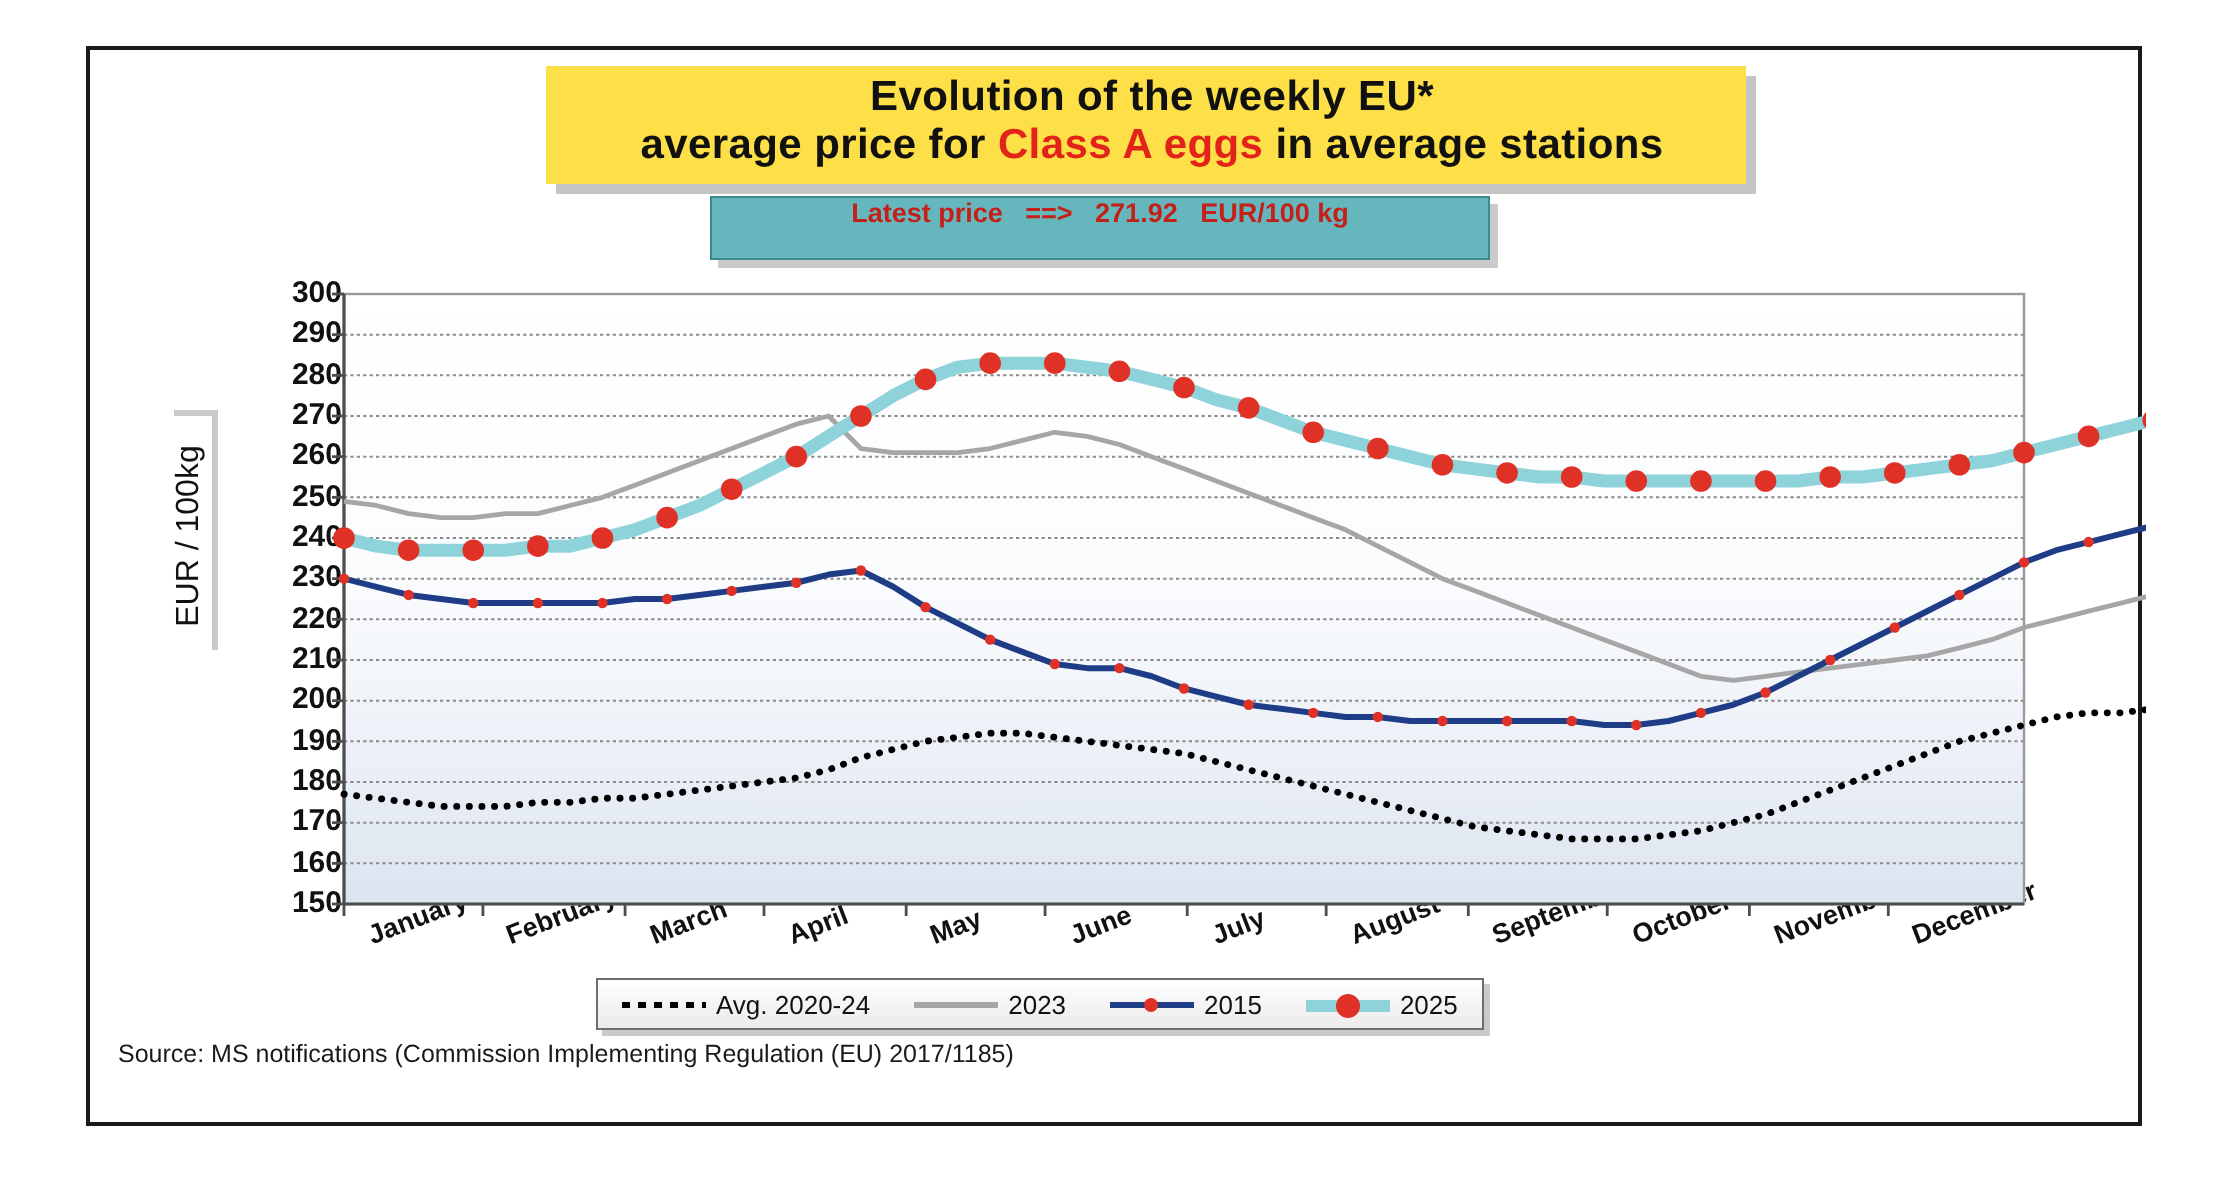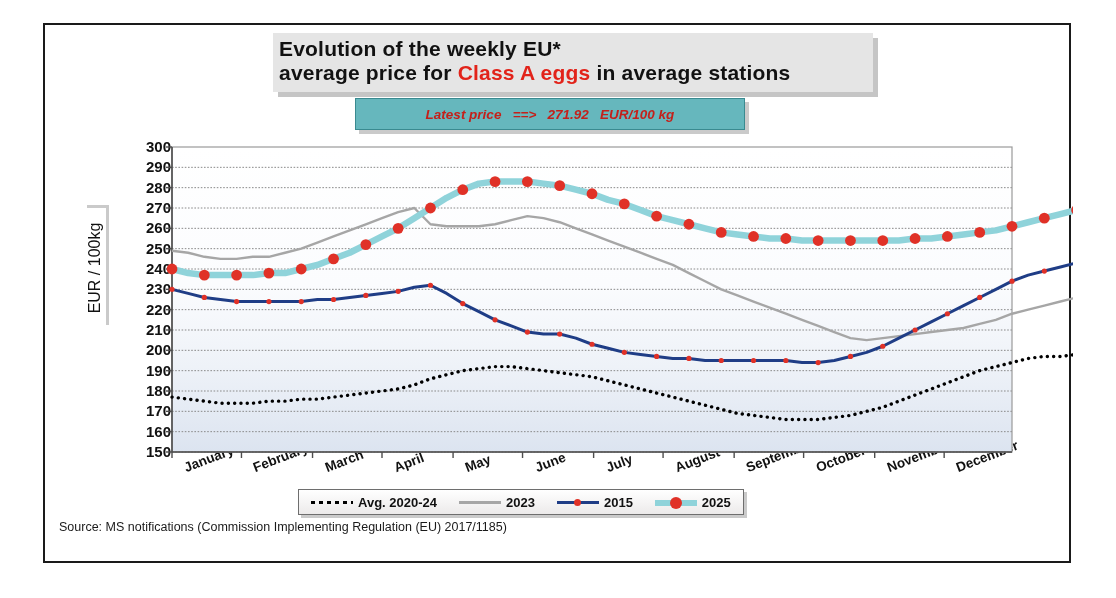--- a/index.html
+++ b/index.html
@@ -26,23 +26,23 @@
     box-sizing: border-box;
     background: #ffffff;
   }
 
   
   #title-block {
     position: absolute;
     left: 228px;
     top: 8px;
     width: 600px;
-    text-align: left;
+    text-align: center;
     box-shadow: 5px 5px 0 rgba(150,150,150,0.55);
-    background: #e5e5e5;
+    background: #fde047;
     padding: 4px 0 6px 6px;
     box-sizing: border-box;
   }
   #title-line1, #title-line2 {
     font-size: 21px;
     font-weight: bold;
     color: #111111;
     line-height: 1.16;
     letter-spacing: 0.2px;
     white-space: nowrap;
@@ -53,24 +53,22 @@
   #latest-price-box {
     position: absolute;
     left: 310px;
     top: 73px;
     width: 390px;
     height: 32px;
     background: #66b7bd;
     border: 1px solid #3a8a90;
     box-shadow: 4px 4px 0 rgba(150,150,150,0.5);
     display: flex;
-    align-items: center;
     justify-content: center;
     box-sizing: border-box;
-    font-style: italic;
   }
   #latest-price-text {
     font-size: 13.5px;
     font-weight: bold;
     color: #c4201a;
     white-space: pre;
   }
 
   
   #chart-area {
@@ -162,21 +160,21 @@
     box-sizing: border-box;
   }
   .legend-item {
     display: flex;
     align-items: center;
     margin-right: 22px;
   }
   .legend-item:last-child { margin-right: 0; }
   .legend-label {
     font-size: 13px;
-    font-weight: bold;
+    font-weight: normal;
     color: #111111;
     margin-left: 5px;
   }
   .swatch { width: 42px; height: 12px; position: relative; }
   .sw-dotted::before {
     content: "";
     position: absolute;
     left: 0; top: 5px; width: 42px; height: 3px;
     background-image: repeating-linear-gradient(to right, #000 0 4px, transparent 4px 8px);
   }

